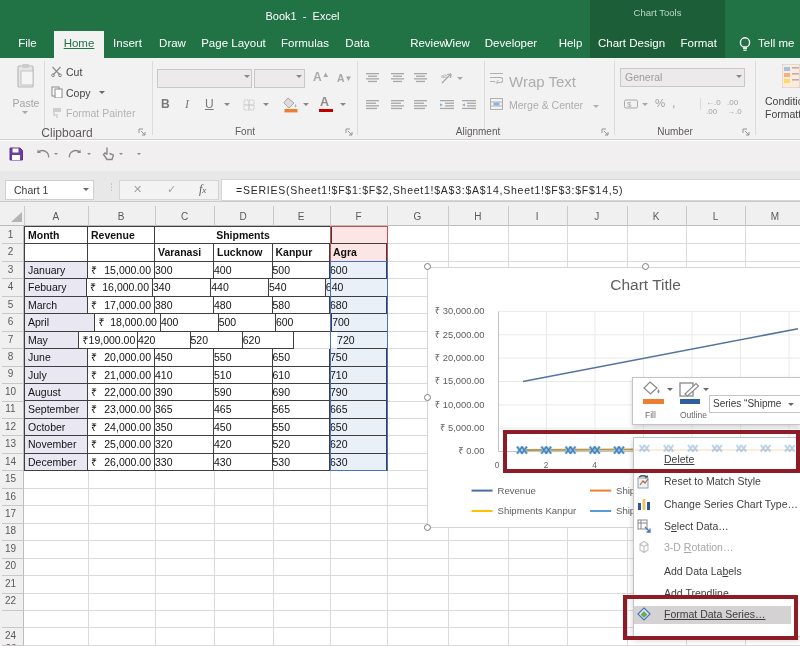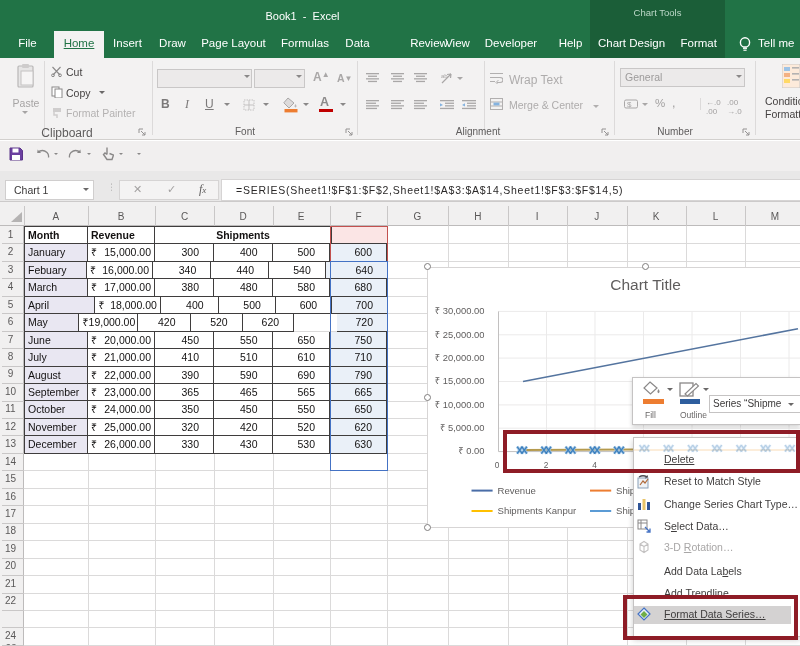--- a/index.html
+++ b/index.html
@@ -154,21 +154,21 @@
 <rect x="0" y="0" width="14" height="1.3" fill="#a9a7a7"></rect>
     <rect x="5" y="2.6" width="9" height="1.3" fill="#a9a7a7"></rect>
 <rect x="5" y="5.2" width="9" height="1.3" fill="#a9a7a7"></rect>
     <rect x="0" y="7.8" width="14" height="1.3" fill="#a9a7a7"></rect>
 <path d="M3 3.2 l-3 1.7 3 1.7 z" fill="#85b3e0"></path>
   </svg>
 <svg class="ab" style="left:490px;top:72px;" width="13" height="12" viewBox="0 0 13 12">
 <path d="M0 1.5 H13 M0 5.5 H10 q3 0 3 2.5 q0 2.5 -3 2.5 H7 M0 9.5 H5" stroke="#b1afaf" stroke-width="1.2" fill="none"></path>
 <path d="M8.5 8 l-2.5 2.5 2.5 2.5" stroke="#b1afaf" fill="none"></path>
   </svg>
-<div class="ab" style="left:509px;top:73px;font-size:12px;color:#aeacac;">Wrap Text</div>
+<div class="ab" style="left:509px;top:73px;font-size:15px;color:#aeacac;">Wrap Text</div>
 <svg class="ab" style="left:490px;top:98px;" width="13" height="12" viewBox="0 0 13 12">
 <rect x="0.5" y="0.5" width="12" height="11" fill="none" stroke="#b1afaf"></rect>
     <path d="M0 4 H13 M0 8 H13" stroke="#b1afaf"></path>
 <rect x="3.5" y="4.6" width="6" height="2.8" fill="#85b3e0"></rect>
   </svg>
 <div class="ab" style="left:509px;top:99px;font-size:10.5px;color:#aeacac;">Merge &amp; Center</div>
 <div class="ab" style="left:593px;top:105px;width:0;height:0;border:3px solid transparent;border-top-color:#b1afaf;"></div>
 <div class="ab ctr" style="left:443px;top:126px;width:70px;font-size:10px;color:#5e5c5c;">Alignment</div>
 <div class="ab" style="left:620px;top:67.5px;width:125px;height:19px;background:#eceaea;border:1px solid #c9c7c7;"></div>
 <div class="ab" style="left:625px;top:71px;font-size:10.5px;color:#9d9b9b;">General</div>
@@ -339,32 +339,40 @@
 <div class="ab" style="left:24px;top:575.0px;width:776px;height:1px;background:#dbdada;"></div>
 <div class="ab" style="left:24px;top:592.5px;width:776px;height:1px;background:#dbdada;"></div>
 <div class="ab" style="left:24px;top:609.9px;width:776px;height:1px;background:#dbdada;"></div>
 <div class="ab" style="left:24px;top:627.3px;width:776px;height:1px;background:#dbdada;"></div>
 <div class="ab" style="left:24px;top:644.8px;width:776px;height:1px;background:#dbdada;"></div>
 <style>
 #tbl{position:absolute;left:24px;top:226px;width:364px;font-size:10.5px;color:#131111;}
 #tbl .r{display:flex;}
 #tbl .c{border-right:1px solid #3f3d3d;border-bottom:1px solid #3f3d3d;background:#fff;height:17.45px;line-height:16.5px;overflow:hidden;white-space:nowrap;}
 #tbl .b{font-weight:bold;}
-#tbl .num{text-align:right;padding-right:14px;}
+#tbl .num{padding-right:14px;}
 #tbl .mon{padding-left:3px;background:#e9e7f2;}
 #tbl .acc{display:flex;justify-content:space-between;padding:0 3px 0 3.5px;}
 #tbl .agr{background:#eaf0f8;}
 #tbl .pk{background:#fbe5e5;}
 </style>
 <div id="tbl" style="border-top:1px solid #3f3d3d;border-left:1px solid #3f3d3d;">
 <div class="r">
       <div class="c b" style="width:62.5px;"><span style="padding-left:3px">Month</span></div>
       <div class="c b" style="width:67.5px;"><span style="padding-left:3.5px">Revenue</span></div>
       <div class="c b ctr" style="width:177.0px;">Shipments</div>
       <div class="c pk" style="width:56px;"></div>
+    </div>
+<div class="r">
+      <div class="c " style="width:62.5px;"></div>
+      <div class="c " style="width:67.5px;"></div>
+      <div class="c b" style="width:59px;"><span style="padding-left:3px">Varanasi</span></div>
+      <div class="c b" style="width:58.5px;"><span style="padding-left:3px">Lucknow</span></div>
+      <div class="c b" style="width:57.5px;"><span style="padding-left:3px">Kanpur</span></div>
+      <div class="c b pk" style="width:57px;"><span style="padding-left:3px">Agra</span></div>
     </div>
 <div class="r">
       <div class="c mon" style="width:62.5px;">January</div>
       <div class="c acc" style="width:67.5px;">
         <span>₹</span>
         <span>15,000.00</span>
       </div>
       <div class="c num" style="width:59px;">300</div>
       <div class="c num" style="width:58.5px;">400</div>
       <div class="c num" style="width:57.5px;">500</div>

